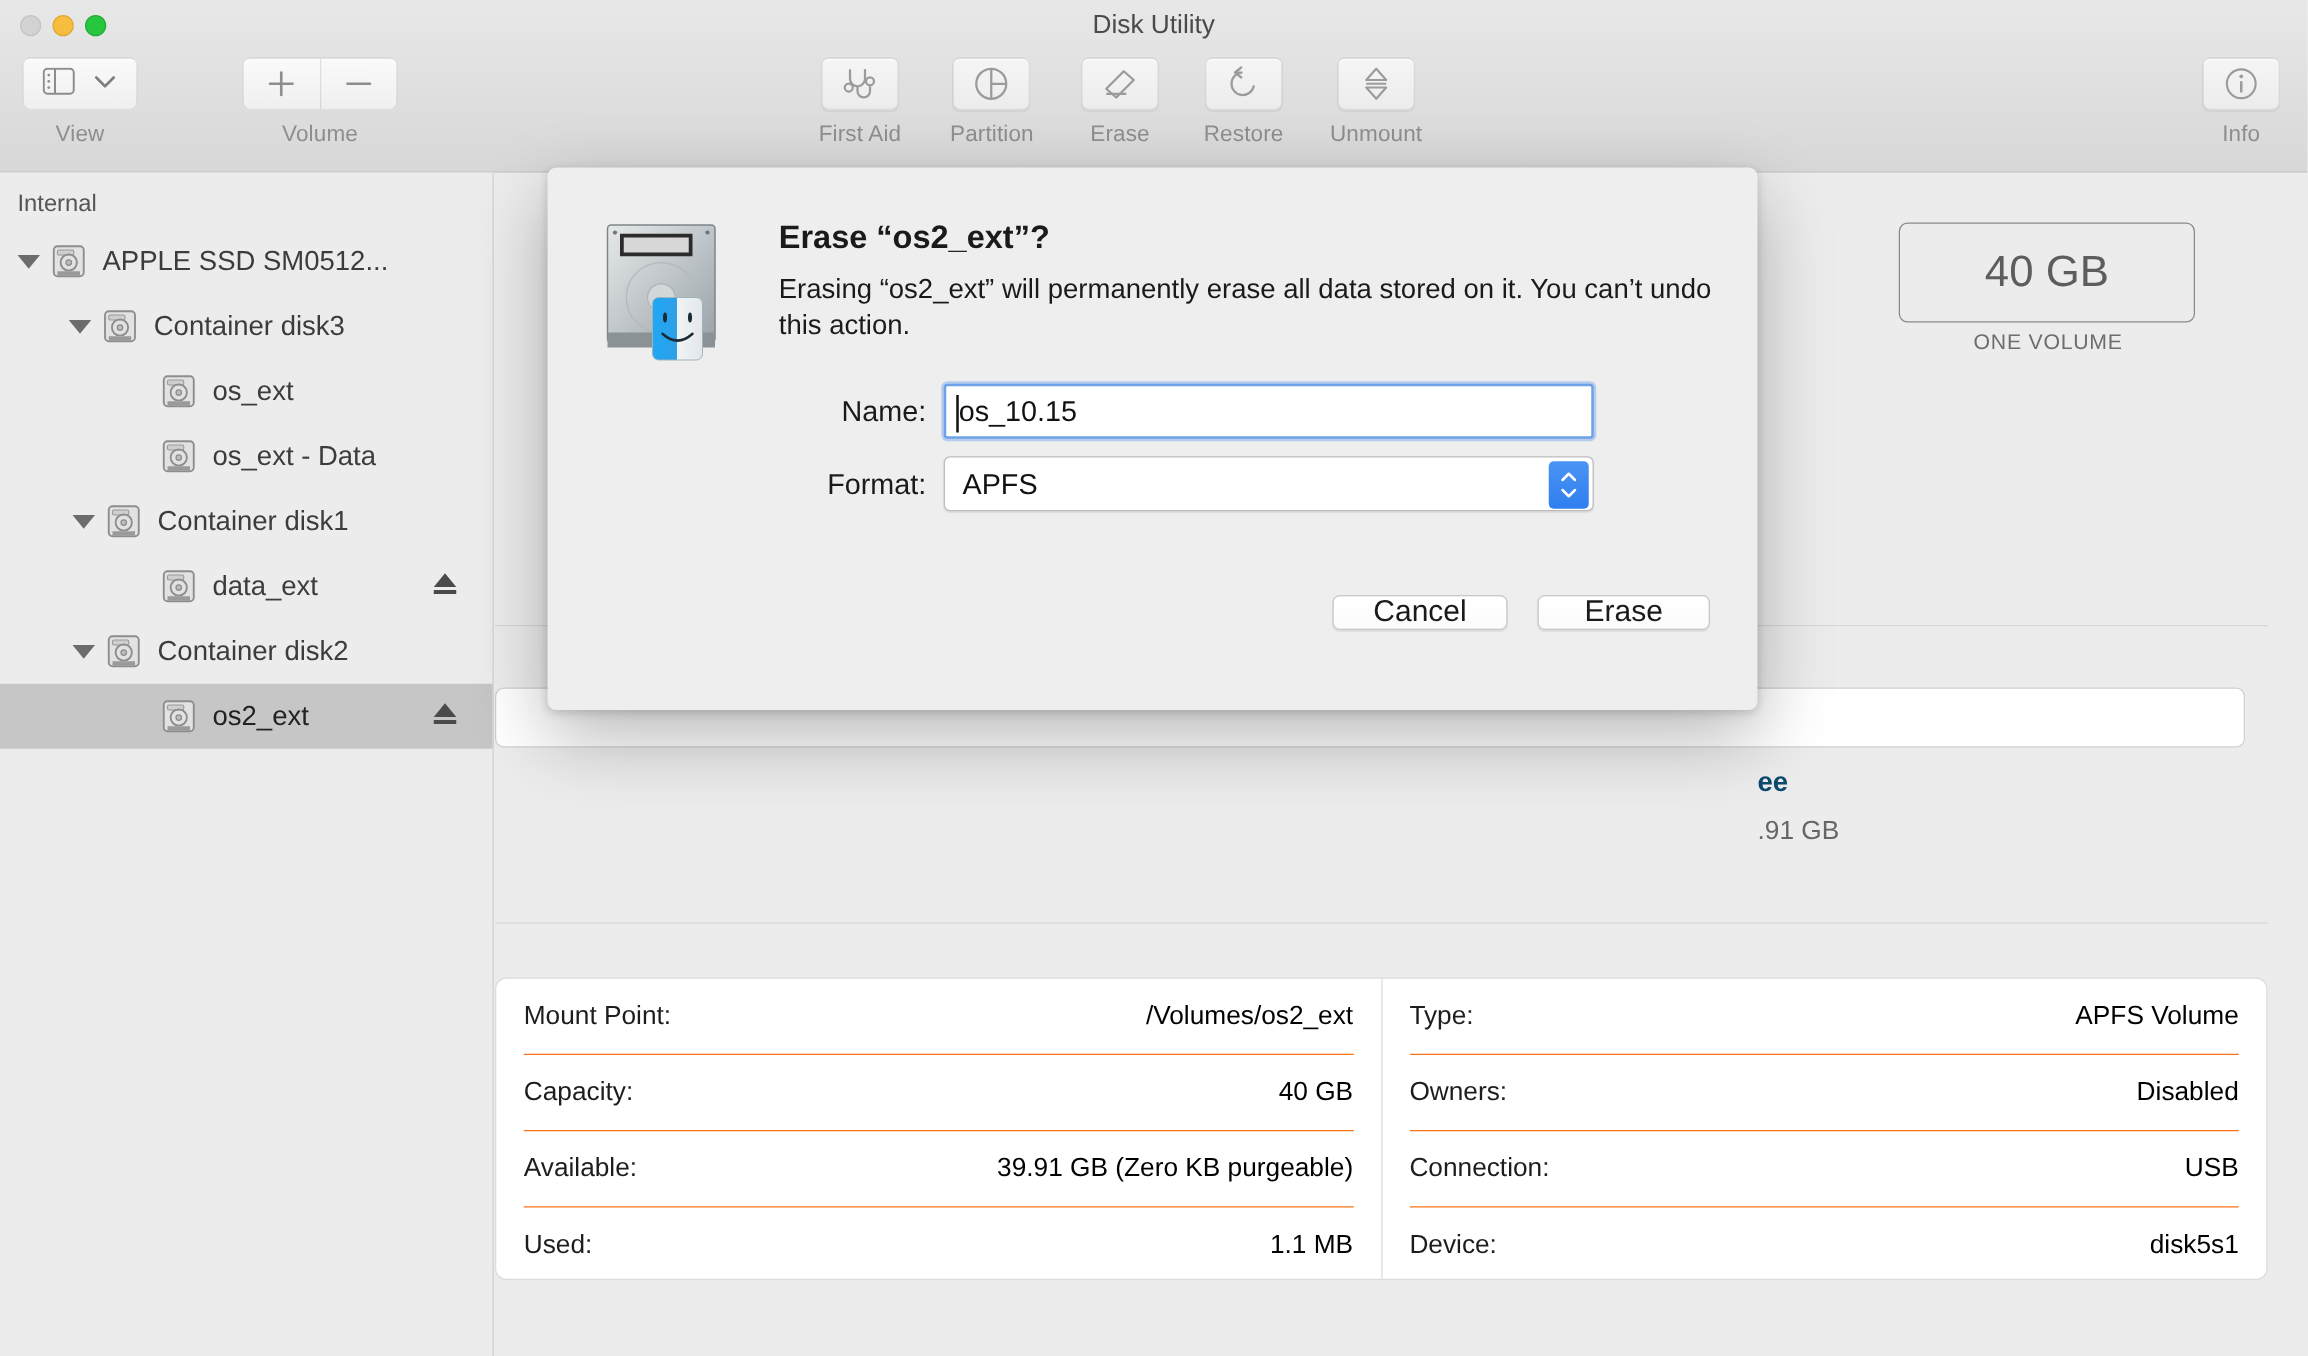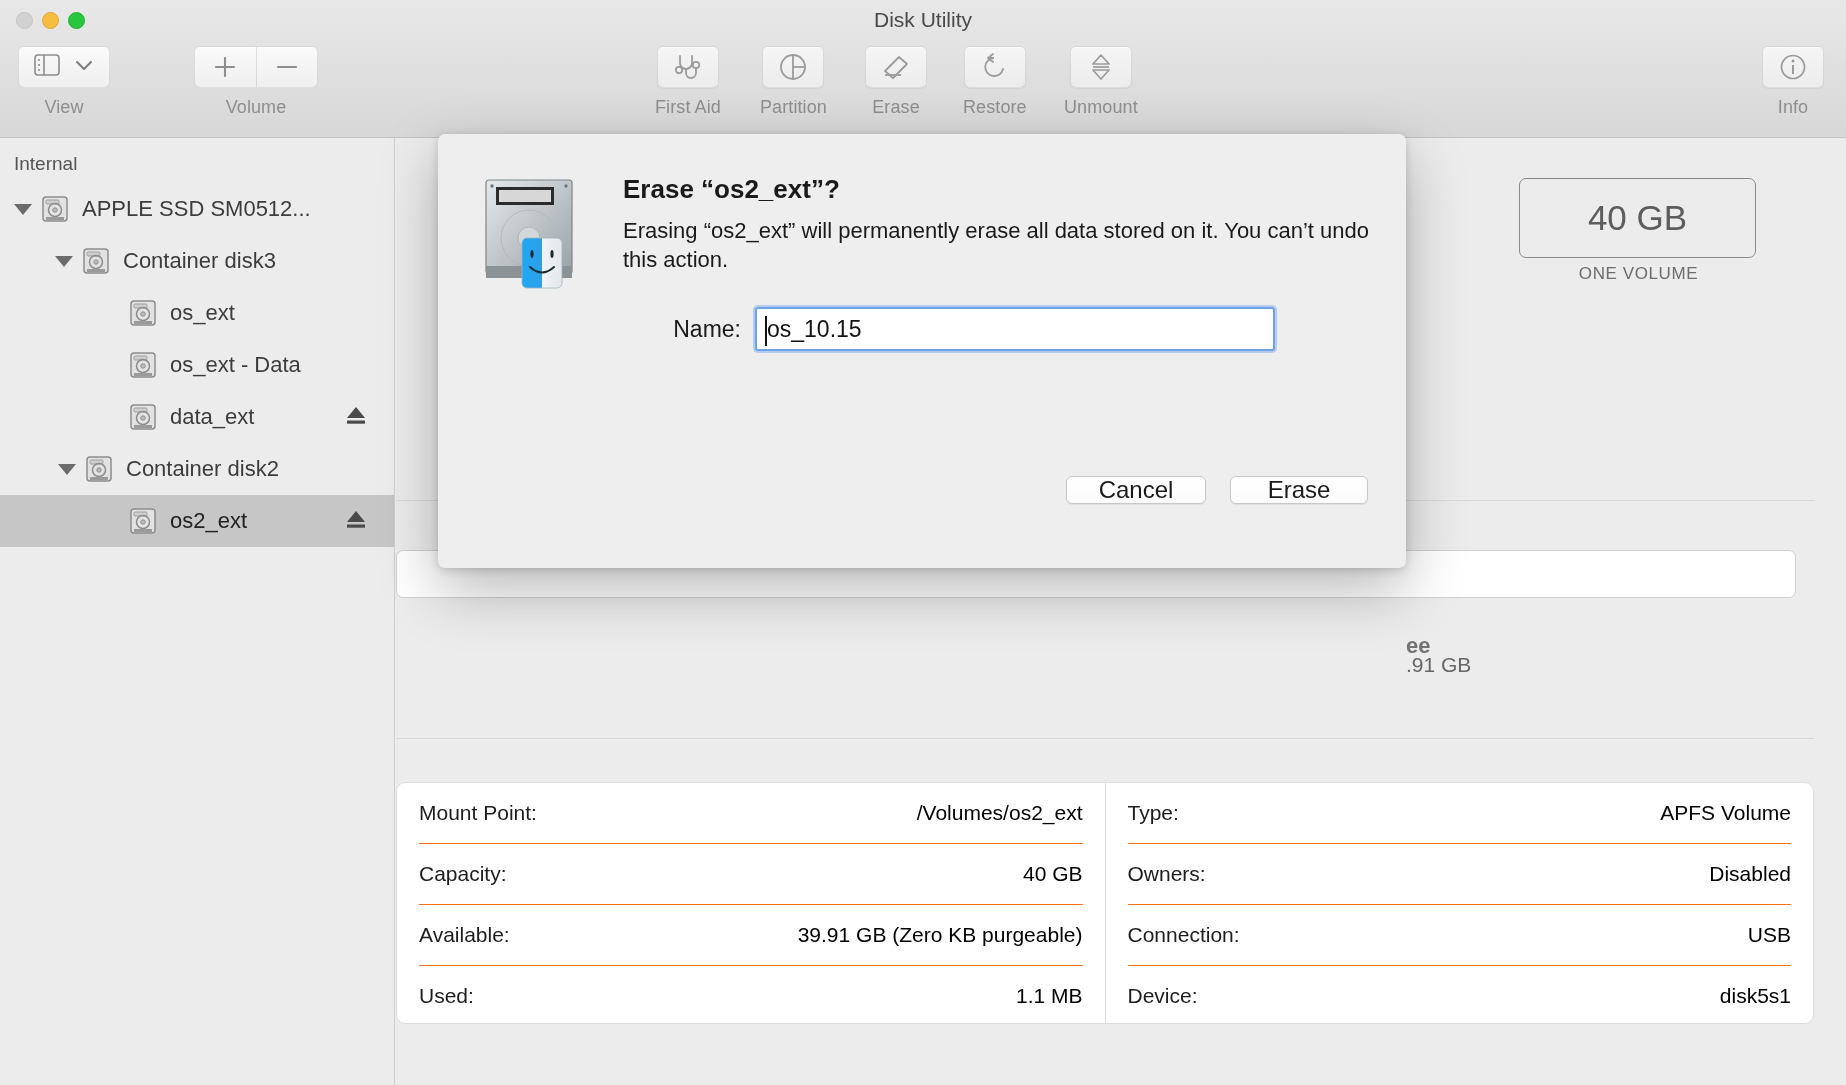--- a/index.html
+++ b/index.html
@@ -109,21 +109,21 @@
   }
   .divider-1 {
     position: absolute; left: 0px; top: 362px; width: 1418px; height: 1px; background: #d8d8d8;
   }
   .bar-track {
     position: absolute; left: 0px; top: 412px; width: 1400px; height: 48px;
     background: #ffffff; border: 1px solid #d0d0d0; border-radius: 7px;
     box-sizing: border-box;
   }
   .free-label {
-    position: absolute; left: 1010px; top: 495px; font-size: 22px; font-weight: bold; color: #737373;
+    position: absolute; left: 1010px; top: 475px; font-size: 22px; font-weight: bold; color: #0c4a6e;
   }
   .free-value {
     position: absolute; left: 1010px; top: 515px; font-size: 21px; color: #666;
   }
   .divider-2 {
     position: absolute; left: 0px; top: 600px; width: 1418px; height: 1px; background: #d8d8d8;
   }
 
   .info-card {
     position: absolute; left: 0px; top: 644px; width: 1418px; height: 242px;
@@ -357,20 +357,33 @@
         <span style="display: flex; align-items: center; margin-right: 12px;">
           <svg width="30" height="30" viewBox="0 0 30 30">
             <rect x="3" y="3" width="24" height="24" rx="3" fill="#e2e2e2" stroke="#8d8d8d" stroke-width="1.5"></rect>
             <rect x="6" y="6" width="13" height="4" rx="1.2" fill="#cfcfcf" stroke="#9a9a9a" stroke-width="0.9"></rect>
             <circle cx="15" cy="16" r="6.5" fill="none" stroke="#8d8d8d" stroke-width="1.5"></circle>
             <circle cx="15" cy="16" r="2.2" fill="#bdbdbd" stroke="#8d8d8d" stroke-width="1"></circle>
             <rect x="6" y="23" width="18" height="3.2" fill="#9a9a9a"></rect>
           </svg>
         </span>
         <span class="sb-name">os_ext - Data</span>
+      </div>
+      <div class="sb-row" style="padding-left: 58px;">
+        <span class="sb-twisty"></span>
+        <span style="display: flex; align-items: center; margin-right: 12px;">
+          <svg width="30" height="30" viewBox="0 0 30 30">
+            <rect x="3" y="3" width="24" height="24" rx="3" fill="#e2e2e2" stroke="#8d8d8d" stroke-width="1.5"></rect>
+            <rect x="6" y="6" width="13" height="4" rx="1.2" fill="#cfcfcf" stroke="#9a9a9a" stroke-width="0.9"></rect>
+            <circle cx="15" cy="16" r="6.5" fill="none" stroke="#8d8d8d" stroke-width="1.5"></circle>
+            <circle cx="15" cy="16" r="2.2" fill="#bdbdbd" stroke="#8d8d8d" stroke-width="1"></circle>
+            <rect x="6" y="23" width="18" height="3.2" fill="#9a9a9a"></rect>
+          </svg>
+        </span>
+        <span class="sb-name">Container disk1</span>
       </div>
       <div class="sb-row" style="padding-left: 102px;">
         <span class="sb-twisty hidden"></span>
         <span style="display: flex; align-items: center; margin-right: 12px;">
           <svg width="30" height="30" viewBox="0 0 30 30">
             <rect x="3" y="3" width="24" height="24" rx="3" fill="#e2e2e2" stroke="#8d8d8d" stroke-width="1.5"></rect>
             <rect x="6" y="6" width="13" height="4" rx="1.2" fill="#cfcfcf" stroke="#9a9a9a" stroke-width="0.9"></rect>
             <circle cx="15" cy="16" r="6.5" fill="none" stroke="#8d8d8d" stroke-width="1.5"></circle>
             <circle cx="15" cy="16" r="2.2" fill="#bdbdbd" stroke="#8d8d8d" stroke-width="1"></circle>
             <rect x="6" y="23" width="18" height="3.2" fill="#9a9a9a"></rect>
@@ -507,16 +520,30 @@
   <div class="dlg-body">Erasing “os2_ext” will permanently erase all data stored on it. You can’t undo this action.</div>
 
   <div class="field-row name-row">
     <div class="field-label">Name:</div>
     <div class="name-input">
       <span class="caret"></span>
       <span>os_10.15</span>
     </div>
   </div>
 
+  <div class="field-row fmt-row">
+    <div class="field-label">Format:</div>
+    <div class="popup">
+      <span class="popup-text">APFS</span>
+      <span class="popup-arrows">
+        <svg width="16" height="9" viewBox="0 0 16 9">
+          <polyline points="3,7 8,2 13,7" fill="none" stroke="#ffffff" stroke-width="2" stroke-linecap="round" stroke-linejoin="round"></polyline>
+        </svg>
+        <svg width="16" height="9" viewBox="0 0 16 9">
+          <polyline points="3,2 8,7 13,2" fill="none" stroke="#ffffff" stroke-width="2" stroke-linecap="round" stroke-linejoin="round"></polyline>
+        </svg>
+      </span>
+    </div>
+  </div>
 
   <div class="dlg-btn btn-cancel">Cancel</div>
   <div class="dlg-btn btn-erase">Erase</div>
 </div>
 
 </body></html>

